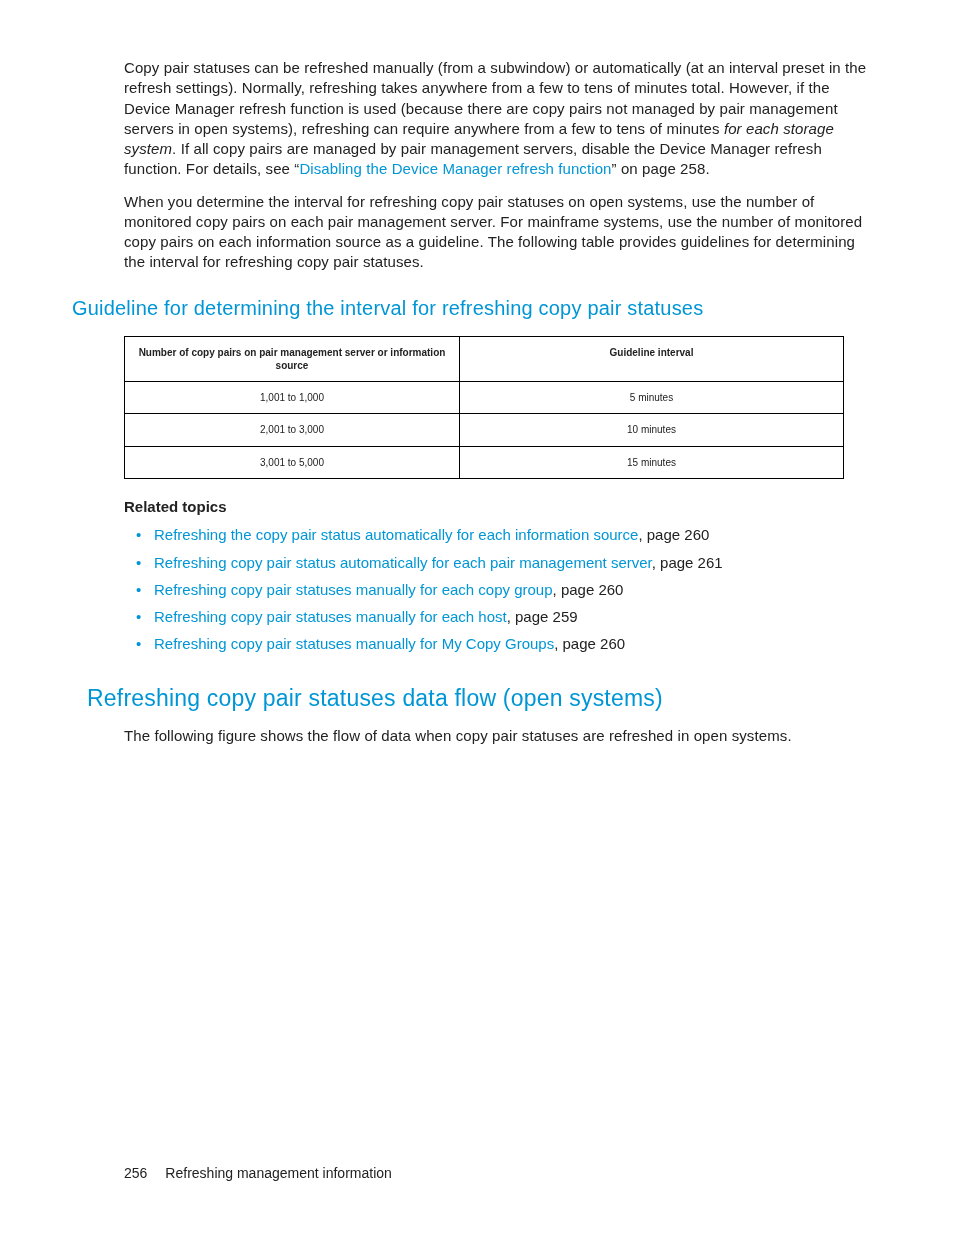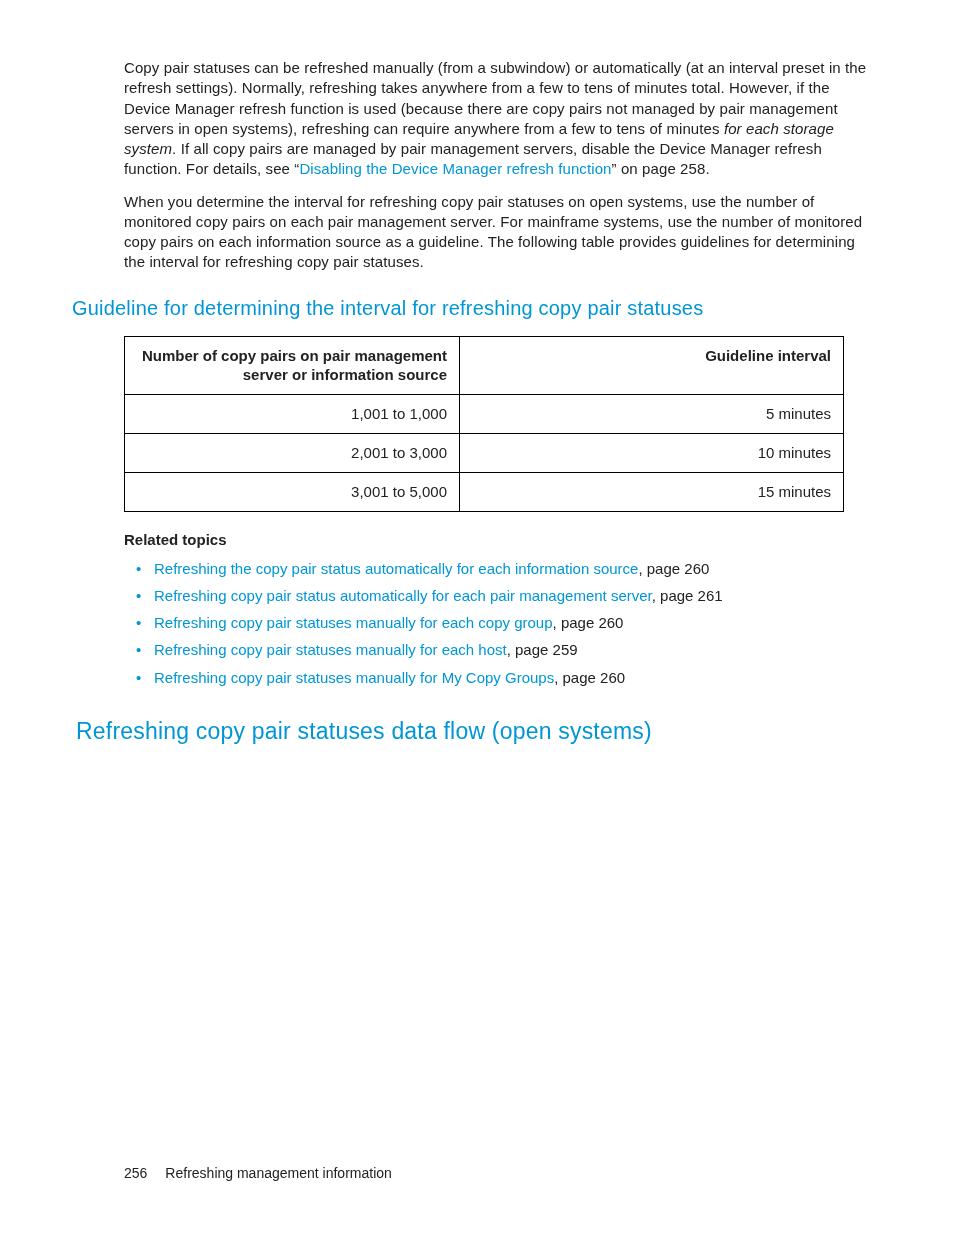--- a/index.html
+++ b/index.html
@@ -39,34 +39,34 @@
     font-weight: 400;
     color: #0096d6;
     font-size: 20px;
     margin: 22px 0 14px 0;
     letter-spacing: 0.2px;
   }
   h3.section {
     font-weight: 300;
     color: #0096d6;
     font-size: 23px;
-    margin: 28px 0 12px 4px;
+    margin: 28px 0 12px 15px;
     letter-spacing: 0.2px;
   }
   table.gtable {
     border-collapse: collapse;
     width: 720px;
     margin-left: 52px;
     margin-top: 4px;
   }
   table.gtable th, table.gtable td {
     border: 1px solid #000;
     padding: 9px 12px;
-    text-align: right;
-    font-size: 15px;
+    text-align: center;
+    font-size: 10px;
     vertical-align: top;
   }
   table.gtable th {
     font-weight: bold;
     line-height: 1.3;
   }
   table.gtable td {
     font-weight: 400;
   }
   .col1 { width: 310px; }
@@ -146,18 +146,21 @@
   <ul class="related">
     <li><span class="link">Refreshing the copy pair status automatically for each information source</span><span>, page 260</span></li>
     <li><span class="link">Refreshing copy pair status automatically for each pair management server</span><span>, page 261</span></li>
     <li><span class="link">Refreshing copy pair statuses manually for each copy group</span><span>, page 260</span></li>
     <li><span class="link">Refreshing copy pair statuses manually for each host</span><span>, page 259</span></li>
     <li><span class="link">Refreshing copy pair statuses manually for My Copy Groups</span><span>, page 260</span></li>
   </ul>
 
   <h3 class="section">Refreshing copy pair statuses data flow (open systems)</h3>
 
+  <div class="body-indent">
+    <p>The following figure shows the flow of data when copy pair statuses are refreshed in open systems.</p>
+  </div>
 
   <div class="footer">
     <span class="pn">256</span><span>Refreshing management information</span>
   </div>
 
 </div>
 
 </body></html>

